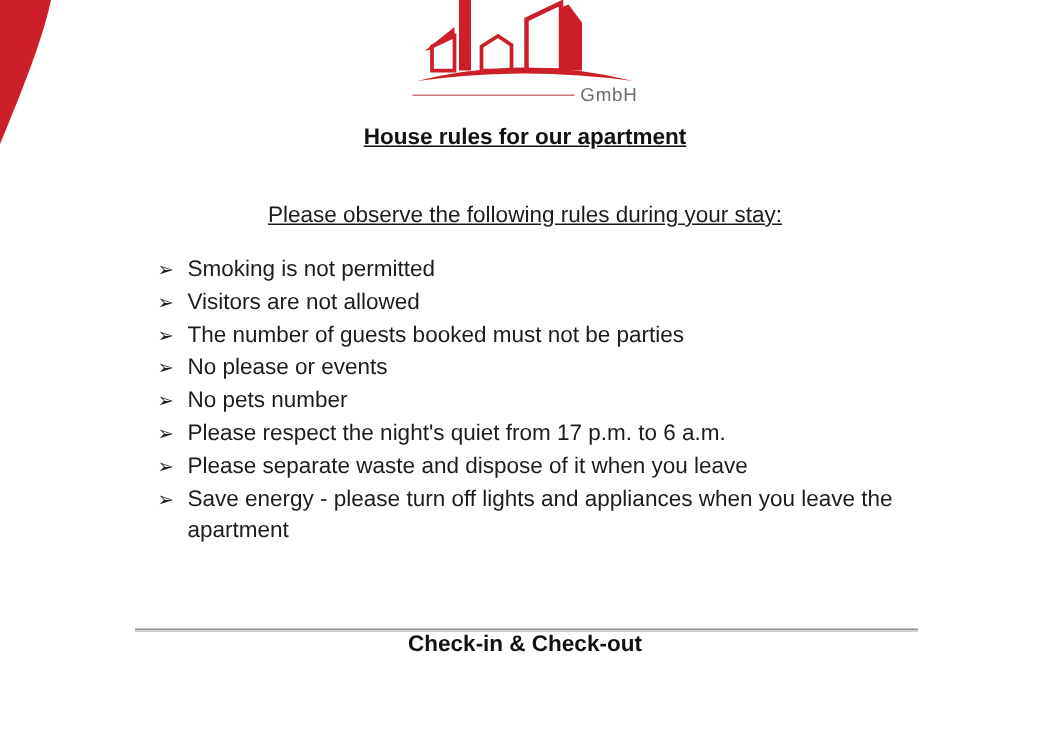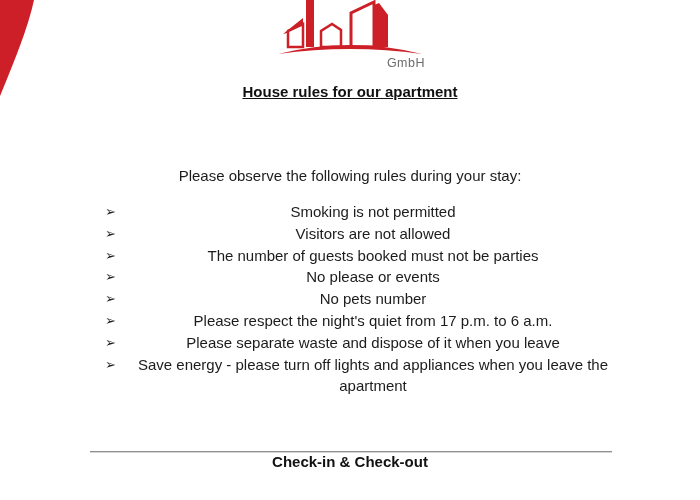--- a/index.html
+++ b/index.html
@@ -31,25 +31,24 @@
     font-size: 20px;
     font-weight: bold;
     color: #3d3b3c;
     letter-spacing: -0.3px;
     line-height: 22px;
     margin-top: 2px;
     white-space: nowrap;
   }
   .brand-sub {
     display: flex;
-    align-items: flex-end;
+    align-items: center;
     width: 150px;
     margin: 1px auto;
     margin-top: -1px;
-    flex-direction: column;
   }
   .brand-sub .rule-line {
     flex: 1;
     height: 1px;
     background: #c97a7a;
   }
   .brand-sub .gmbh {
     font-size: 12.5px;
     color: #6d6d6d;
     margin-left: 4px;
@@ -59,45 +58,46 @@
   .doc-title {
     margin-top: 13px;
     text-align: center;
     font-size: 15px;
     font-weight: bold;
     color: #111111;
   }
   .doc-title span { text-decoration: underline; }
 
   .intro {
-    margin-top: 67px;
+    margin-top: 35px;
     text-align: center;
     font-size: 15px;
     color: #1c1c1c;
+    text-decoration: underline;
   }
 
   .rules-list {
     list-style: none;
     margin-top: 17px;
     margin-left: 105px;
     width: 516px;
     font-size: 15px;
     line-height: 21.8px;
   }
   .rule {
     display: flex;
     align-items: flex-start;
   }
   .rule .bullet {
     flex: 0 0 20px;
     width: 20px;
     font-size: 13px;
     color: #1c1c1c;
   }
-  .rule .rule-text { flex: 1; text-align: center; }
+  .rule .rule-text { flex: 1; }
 
   .divider {
     margin-top: 54px;
     margin-left: 90px;
     width: 522px;
     height: 2px;
     background: #909090;
     border-bottom: 1px solid #d6d6d6;
   }
 

